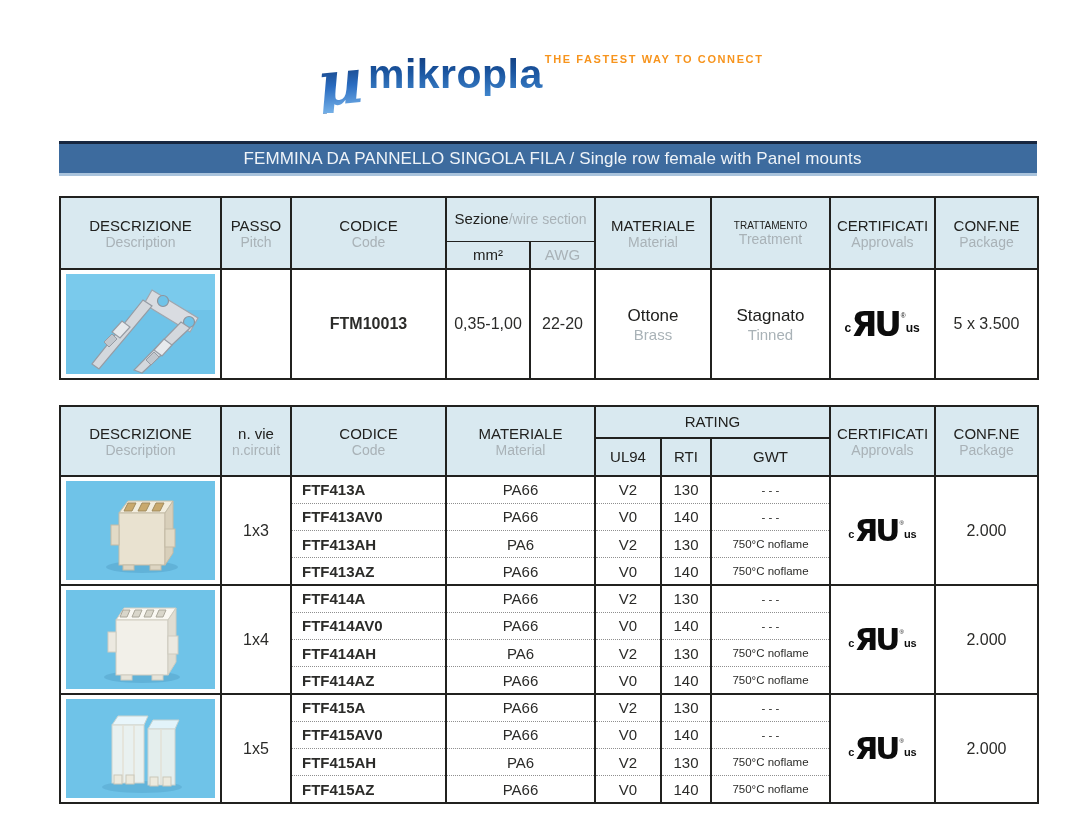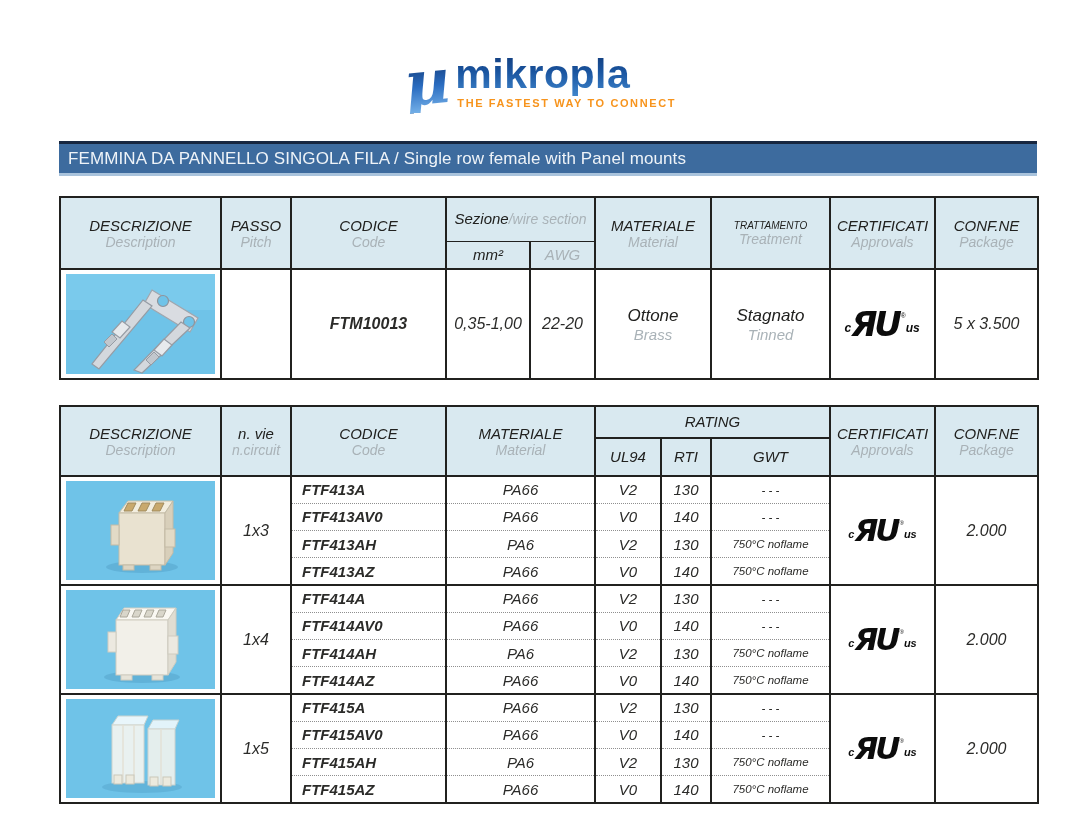--- a/index.html
+++ b/index.html
@@ -6,35 +6,35 @@
   html,body { background:#ffffff; }
   body { font-family:"Liberation Sans","DejaVu Sans",sans-serif; }
   .page { position:relative; width:1080px; height:840px; background:#ffffff; overflow:hidden; }
 
   
   .logo { position:absolute; top:52px; left:0; width:100%; display:flex; justify-content:center; align-items:flex-start; }
   .mu-mark { font-family:"DejaVu Serif",serif; font-style:italic; font-weight:bold; font-size:62px; line-height:58px;
              color:#1a55a0; transform:rotate(-6deg); margin-right:6px; margin-top:2px;
              background:linear-gradient(180deg,#0d2f66 0%,#2a6cc0 55%,#74b0e8 100%);
              -webkit-background-clip:text; background-clip:text; -webkit-text-fill-color:transparent; }
-  .logo-text { display:flex; flex-direction:column; }
+  .logo-text { display:flex; }
   .brand { font-size:41px; font-weight:bold; letter-spacing:0.5px; line-height:44px;
            background:linear-gradient(180deg,#123a78 0%,#1a55a0 45%,#3f85cc 100%);
            -webkit-background-clip:text; background-clip:text; -webkit-text-fill-color:transparent; }
   .tagline { font-size:11px; font-weight:bold; color:#f7941d; letter-spacing:1.6px; margin-top:1px; padding-left:2px; }
 
   
   .title-bar { position:absolute; top:141px; left:59px; width:978px; height:35px; background:#3d6b9e;
                border-top:3px solid #17263f; border-bottom:3px solid #a9c3dc;
                display:flex; align-items:center; padding-left:9px;
-               color:#eef3f8; font-size:17px; letter-spacing:0.1px; }
+               color:#eef3f8; font-size:17px; letter-spacing:0.1px;justify-content:center; }
 
   
   table { border-collapse:collapse; table-layout:fixed; }
-  .t1, .t2 { position:absolute; left:59px; width:978px; border:2px solid #21211f;font-style:italic; }
+  .t1, .t2 { position:absolute; left:59px; width:978px; border:2px solid #21211f; }
   th, td { overflow:hidden; }
   th { background:#d9e9f0; font-weight:normal; vertical-align:middle; border:2px solid #21211f; }
   td { vertical-align:middle; text-align:center; color:#2b2b29; font-size:15px; border-left:2px solid #21211f; border-right:2px solid #21211f; }
   .h-it { font-size:15px; color:#21211f; }
   .h-en { font-size:14px; color:#a9b2b7; line-height:16px; }
   .h-wrap { word-break:break-all; padding:0 3px; }
 
   
   .t1 { top:196px; }
   .t1 tr.h1 { height:44px; }

